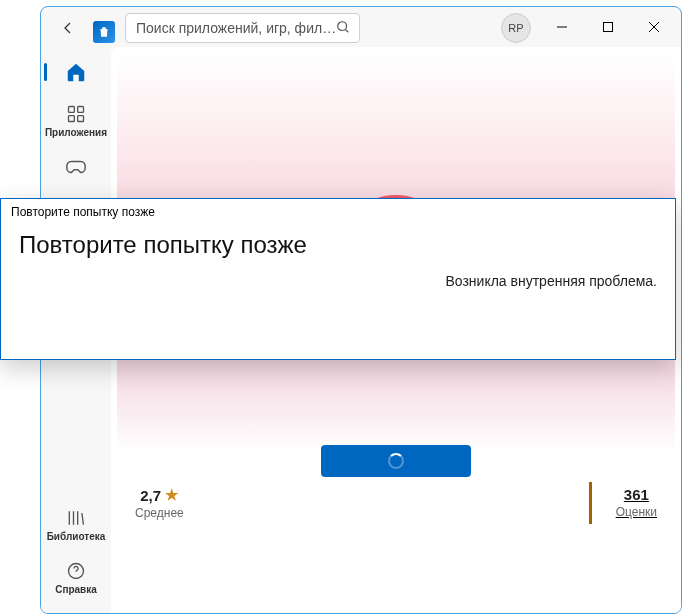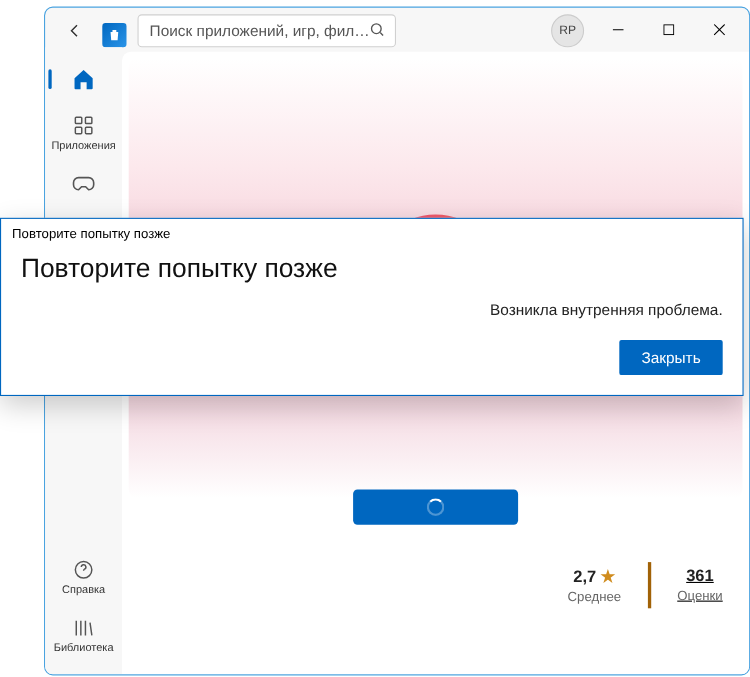--- a/index.html
+++ b/index.html
@@ -14,34 +14,34 @@
   .search-box { flex: 0 0 235px; height: 30px; background:#fff; border:1px solid #d0d0d0; border-radius:4px; display:flex; align-items:center; padding:0 10px; color:#555; font-size:14px; white-space:nowrap; overflow:hidden; }
   .search-icon { margin-left:auto; color:#555; }
   .spacer { flex:1; }
   .avatar { width:30px; height:30px; border-radius:50%; background:#e5e5e5; border:1px solid #ccc; display:flex; align-items:center; justify-content:center; font-size:11px; color:#444; margin-right:8px; }
   .win-controls { display:flex; }
   .win-btn { width:46px; height:32px; display:flex; align-items:center; justify-content:center; color:#333; }
   .win-btn svg { width:10px; height:10px; }
 
   .body-area { display:flex; height: calc(100% - 36px); }
   .sidebar { width:70px; background:#f7f7f7; display:flex; flex-direction:column; align-items:center; padding-top:10px; position:relative; }
-  .nav-item { width:60px; padding:8px 0 6px; display:flex; flex-direction:column; align-items:center; color:#333; font-size:10px; border-radius:6px; margin-bottom:4px; position:relative; }
+  .nav-item { width:60px; padding:8px 0 6px; display:flex; flex-direction:column; align-items:center; color:#333; font-size:10px; border-radius:6px; margin-bottom:4px; position:relative;font-weight:bold; }
   .nav-item.active::before { content:""; position:absolute; left:-2px; top:10px; bottom:10px; width:3px; background:#0067c0; border-radius:2px; }
   .nav-item .ico { width:22px; height:22px; margin-bottom:2px; display:flex; align-items:center; justify-content:center; }
   .nav-item.active .ico { color:#0067c0; }
   .sidebar-bottom { margin-top:auto; margin-bottom:8px; display:flex; flex-direction:column; align-items:center; }
 
   .content { flex:1; background:#fff; border-top-left-radius:8px; margin-top:4px; position:relative; overflow:hidden; }
   .hero { background: linear-gradient(180deg,#fff 0%, #fce8ec 25%, #f3c6d2 55%, #f5dbe3 80%, #fff 100%); height:400px; display:flex; align-items:center; justify-content:center; border-radius:8px; margin:6px; }
   .hero-icon { width:120px; height:120px; }
   .loading-btn { width:150px; height:32px; background:#0067c0; border-radius:4px; display:flex; align-items:center; justify-content:center; margin:0 auto; position:absolute; left:50%; transform:translateX(-50%); top:398px; }
   .spinner { width:16px; height:16px; border:2px solid rgba(255,255,255,0.3); border-top-color:#fff; border-radius:50%; animation:spin 1s linear infinite; }
   @keyframes spin { to { transform:rotate(360deg); } }
 
-  .stats { display:flex; justify-content:flex-end; gap:0; position:absolute; left:0; right:0; top:464px; }
+  .stats { display:flex; justify-content:space-between; gap:0; position:absolute; left:0; right:0; top:435px; }
   .stat { padding:4px 24px; text-align:center; }
   .stat + .stat { border-left:3px solid #a16207;text-decoration:underline; }
   .stat-val { font-size:15px; font-weight:600; color:#222; display:flex; align-items:center; justify-content:center; gap:4px; }
   .stat-lab { font-size:12px; color:#666; margin-top:2px; }
   .star { color:#d08c1e; }
 
   .dialog { position:absolute; left:0; top:198px; width:676px; height:162px; background:#fff; border:1px solid #0067c0; box-shadow:0 8px 24px rgba(0,0,0,0.2); padding:0; }
   .dialog-title { font-size:12px; padding:6px 10px; color:#000; }
   .dialog-body { padding:6px 18px 18px; }
   .dialog-h { font-size:24px; font-weight:400; color:#111; margin-bottom:14px; }
@@ -120,33 +120,33 @@
         <span class="ico">
           <svg width="22" height="20" viewBox="0 0 24 20" fill="none" stroke="#555" stroke-width="1.6">
               <path d="M7 4h10a5 5 0 0 1 5 5v2a5 5 0 0 1-5 5l-3-3h-4l-3 3a5 5 0 0 1-5-5V9a5 5 0 0 1 5-5z"></path>
             </svg>
         </span>
       </div>
       <div class="sidebar-bottom">
         <div class="nav-item">
           <span class="ico">
             <svg width="20" height="20" viewBox="0 0 24 24" fill="none" stroke="#555" stroke-width="1.6">
+                <path d="M4 4v16M9 4v16M14 4v16M19 6l2 14"></path>
+              </svg>
+          </span>
+          <span>Библиотека</span>
+        </div>
+        <div class="nav-item">
+          <span class="ico">
+            <svg width="20" height="20" viewBox="0 0 24 24" fill="none" stroke="#555" stroke-width="1.6">
                 <circle cx="12" cy="12" r="9"></circle>
                 <path d="M9.5 9a2.5 2.5 0 1 1 3.5 2.3c-.8.4-1 1-1 1.7M12 17h0"></path>
               </svg>
           </span>
           <span>Справка</span>
-        </div>
-        <div class="nav-item">
-          <span class="ico">
-            <svg width="20" height="20" viewBox="0 0 24 24" fill="none" stroke="#555" stroke-width="1.6">
-                <path d="M4 4v16M9 4v16M14 4v16M19 6l2 14"></path>
-              </svg>
-          </span>
-          <span>Библиотека</span>
         </div>
       </div>
     </div>
 
     <div class="content">
       <div class="hero">
         <svg class="hero-icon" viewBox="0 0 120 120">
           <defs>
             <linearGradient id="g1" x1="0" y1="0" x2="1" y2="1">
               <stop offset="0%" stop-color="#ee4a7b"></stop>
@@ -178,16 +178,13 @@
     </div>
   </div>
 </div>
 
 <div class="dialog">
   <div class="dialog-title">Повторите попытку позже</div>
   <div class="dialog-body">
     <div class="dialog-h">Повторите попытку позже</div>
     <div class="dialog-msg">Возникла внутренняя проблема.</div>
   </div>
-  <div class="dialog-actions">
-    <button class="close-btn">Закрыть</button>
-  </div>
 </div>
 
 </body></html>

